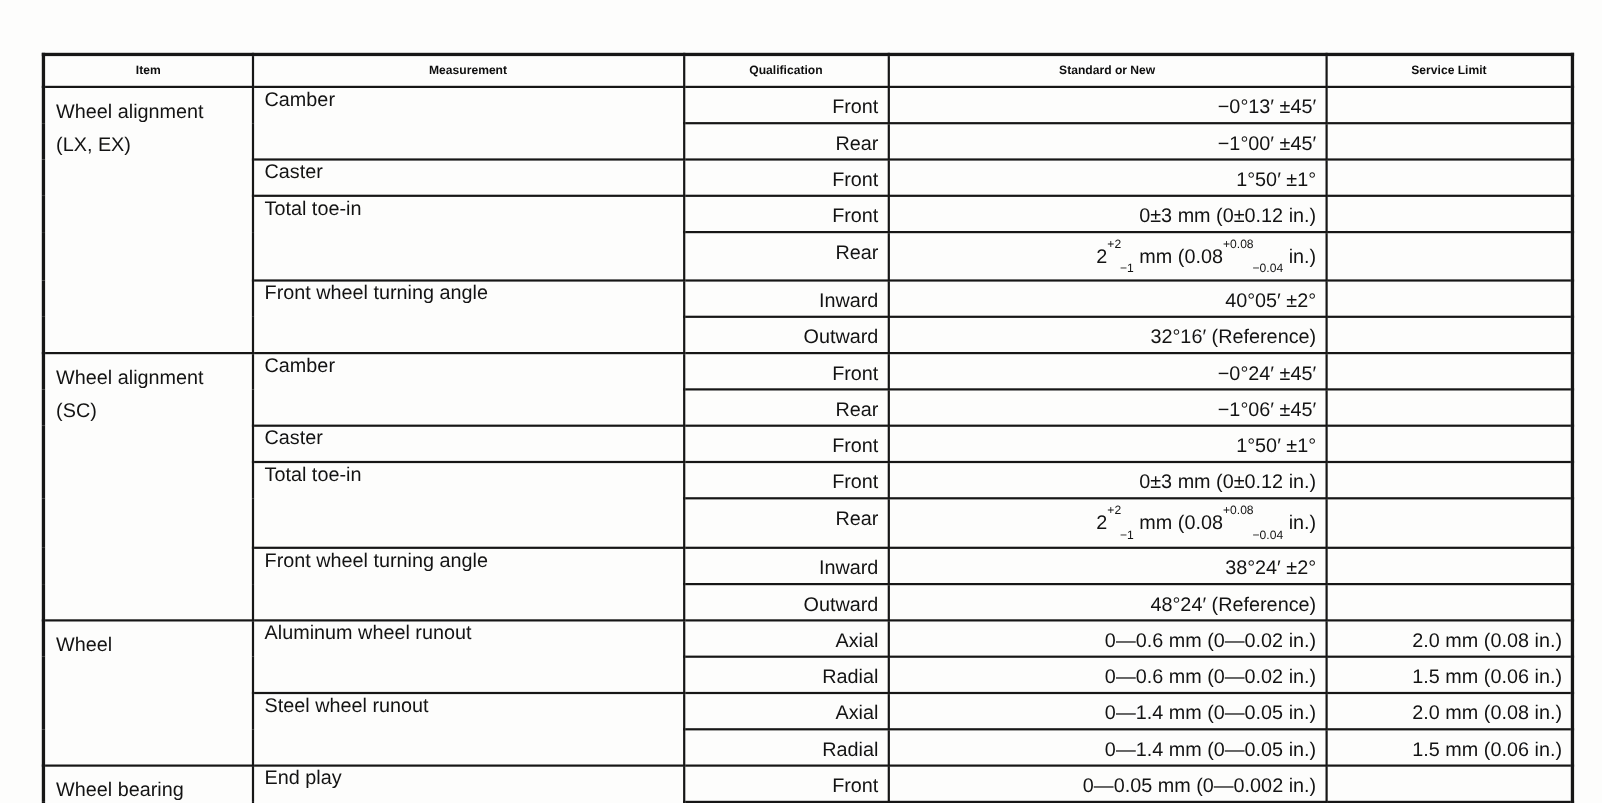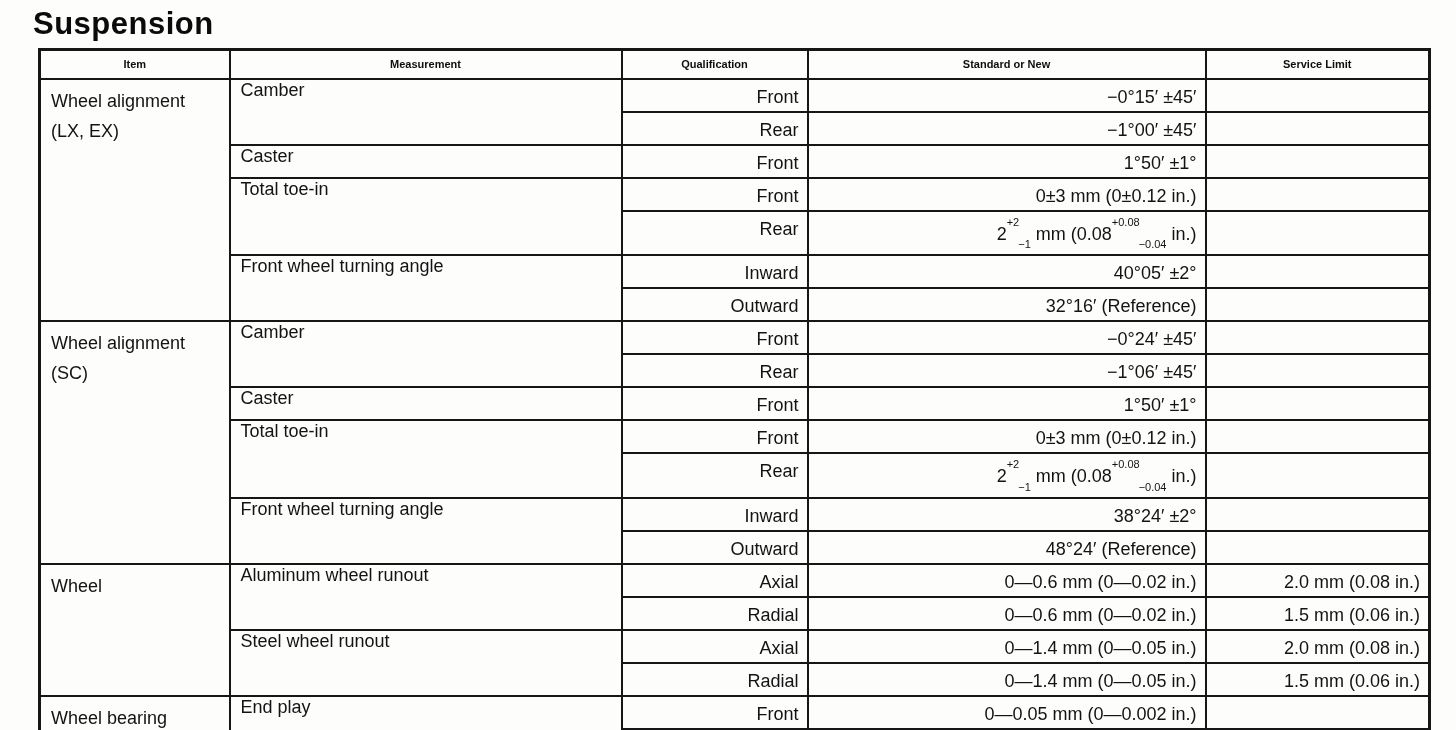--- a/index.html
+++ b/index.html
@@ -64,21 +64,20 @@
     font-size: 11px;
     position: relative; top: 4px;
     margin-left: -1px;
   }
 </style>
 </head>
 <body>
 
 <div class="page">
 
-  <div class="title">Suspension</div>
 
   <table class="spec-table">
     <colgroup>
       <col style="width:190px">
       <col style="width:392px">
       <col style="width:186px">
       <col style="width:398px">
       <col style="width:224px">
     </colgroup>
     <thead>
@@ -89,21 +88,21 @@
         <th>Standard or New</th>
         <th>Service Limit</th>
       </tr>
     </thead>
     <tbody>
 
       <tr>
         <td class="item-cell" rowspan="7">Wheel alignment (LX, EX)</td>
         <td class="meas-cell" rowspan="2">Camber</td>
         <td class="qual-cell">Front</td>
-        <td class="std-cell">−0°15′ ±45′</td>
+        <td class="std-cell">−0°13′ ±45′</td>
         <td class="svc-cell"></td>
       </tr>
       <tr>
         <td class="qual-cell">Rear</td>
         <td class="std-cell">−1°00′ ±45′</td>
         <td class="svc-cell"></td>
       </tr>
       <tr>
         <td class="meas-cell">Caster</td>
         <td class="qual-cell">Front</td>

